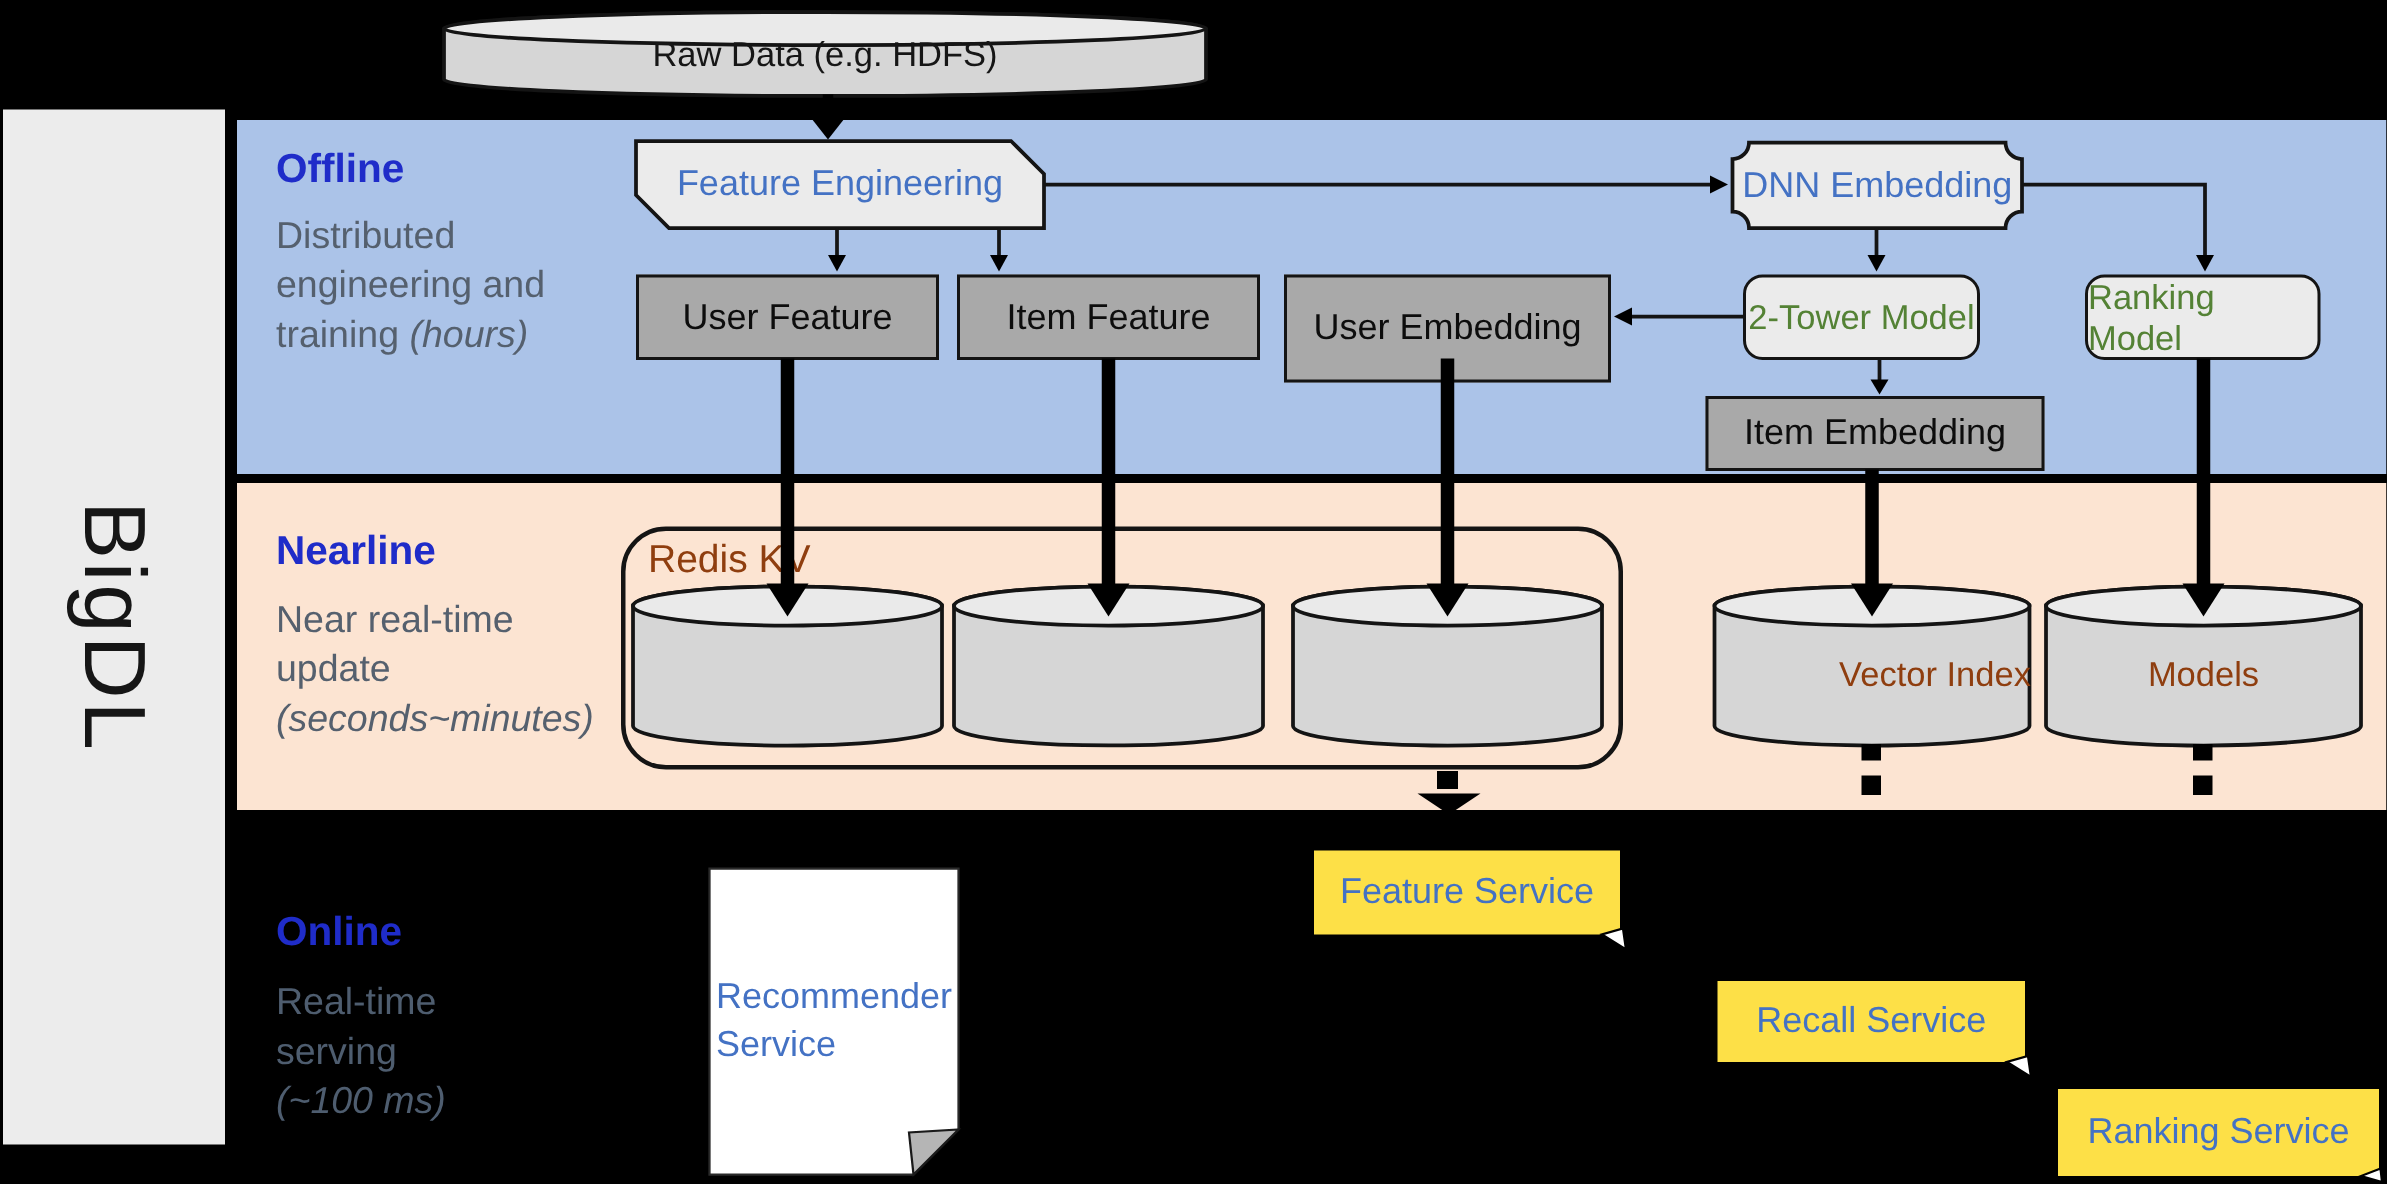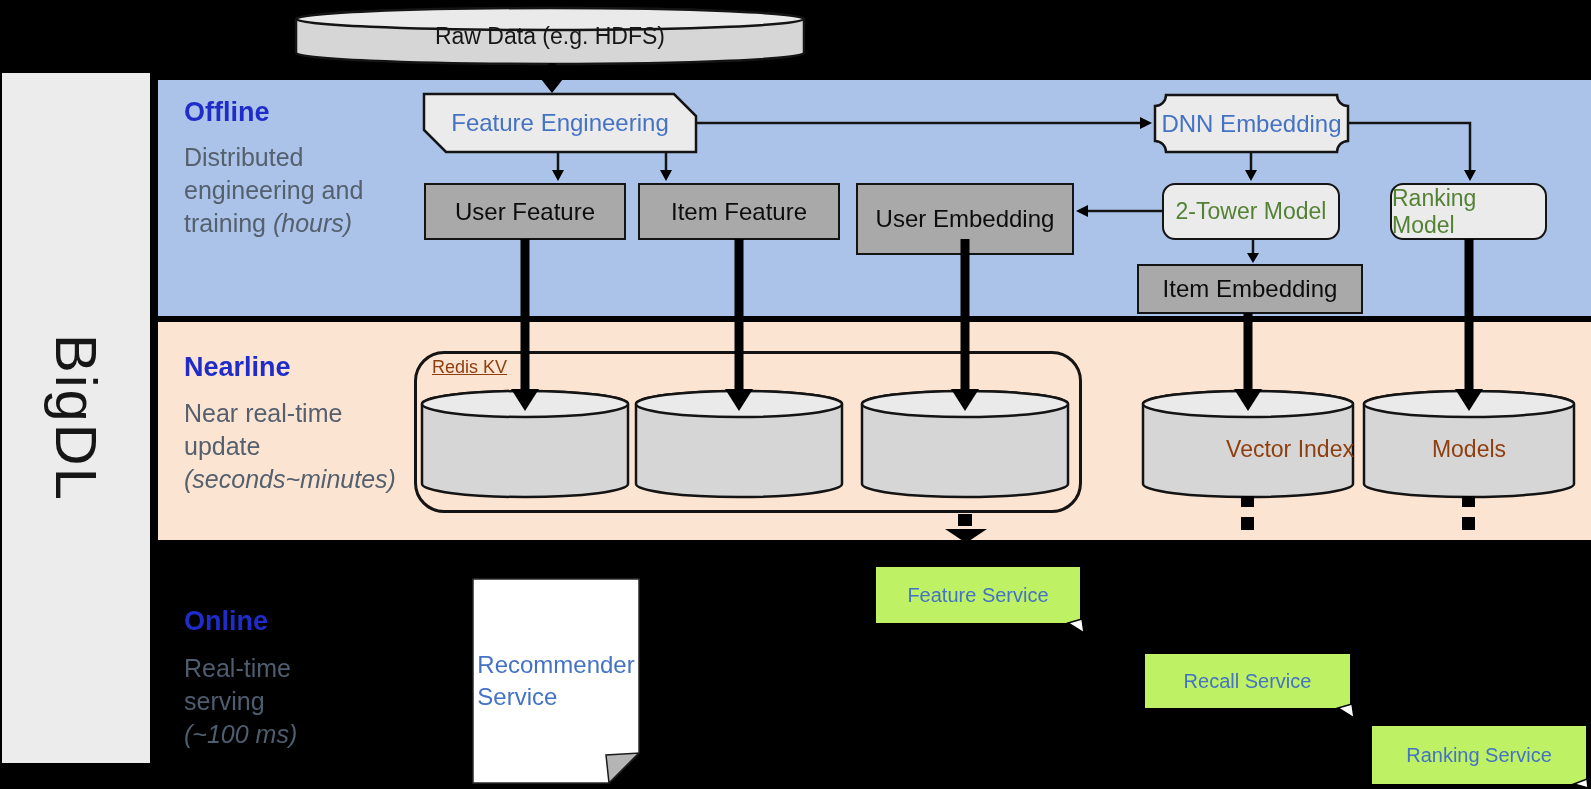--- a/index.html
+++ b/index.html
@@ -25,22 +25,22 @@
   .sec-desc{position:absolute;font-size:25px;line-height:33px;color:var(--desc-text);}
   .sec-desc .it{font-style:italic;}
   .on-dark{color:#4e5d6f;}
 
   .gray-box{position:absolute;background:var(--box-gray);border:2.5px solid #141414;
     display:flex;align-items:center;justify-content:center;font-size:24px;color:#0d0d0d;box-sizing:border-box;}
   .round-box{position:absolute;background:var(--shape-light);border:2.5px solid #141414;border-radius:13px;
     display:flex;align-items:center;justify-content:center;font-size:23px;color:var(--node-green);box-sizing:border-box;}
   .redis-container{position:absolute;left:414px;top:351px;width:668px;height:162px;border:3px solid #141414;
     border-radius:30px;box-sizing:border-box;background:transparent;}
-  .svc-box{position:absolute;background:#bef264;display:flex;align-items:center;justify-content:center;
-    font-size:20px;color:var(--node-blue);}
+  .svc-box{position:absolute;background:#fde047;display:flex;align-items:center;justify-content:center;
+    font-size:24px;color:var(--node-blue);}
   .shape-label{position:absolute;display:flex;align-items:center;justify-content:center;
     font-size:24px;color:var(--node-blue);text-align:left;}
   .storage-label{position:absolute;color:var(--storage-text);font-size:23px;text-align:center;}
 
   svg.overlay{position:absolute;left:0;top:0;z-index:5;pointer-events:none;}
   .layer{position:absolute;left:0;top:0;} .z6{z-index:6;}
 
   .shape{fill:var(--shape-light);stroke:#141414;stroke-width:2.5px;}
   .cyl-body{fill:var(--cylinder-body);stroke:#141414;stroke-width:2.5px;}
   .cyl-top{fill:var(--cylinder-top);stroke:#141414;stroke-width:2.5px;}
@@ -82,25 +82,25 @@
     <div>Real-time</div>
     <div>serving</div>
     <div class="it">(~100 ms)</div>
   </div>
 
   <div class="gray-box" style="left:424px;top:183px;width:202px;height:57px;">User Feature</div>
   <div class="gray-box" style="left:638px;top:183px;width:202px;height:57px;">Item Feature</div>
   <div class="gray-box" style="left:856px;top:183px;width:218px;height:72px;">User Embedding</div>
   <div class="gray-box" style="left:1137px;top:264px;width:226px;height:50px;">Item Embedding</div>
 
-  <div class="round-box" style="left:1162px;top:183px;width:178px;height:57px;">2-Tower Model</div>
+  <div class="round-box" style="left:1162px;top:183px;width:158px;height:57px;">2-Tower Model</div>
   <div class="round-box" style="left:1390px;top:183px;width:157px;height:57px;">Ranking Model</div>
 
   <div class="redis-container"></div>
-  <div class="storage-label" style="left:432px;top:357px;font-size:18px;text-decoration:underline;">Redis KV</div>
+  <div class="storage-label" style="left:432px;top:357px;font-size:26px;">Redis KV</div>
 
   <div class="svc-box" style="left:876px;top:567px;width:204px;height:56px;">Feature Service</div>
   <div class="svc-box" style="left:1145px;top:654px;width:205px;height:54px;">Recall Service</div>
   <div class="svc-box" style="left:1372px;top:726px;width:214px;height:58px;">Ranking Service</div>
 
   <svg class="overlay" width="1591" height="789" viewBox="0 0 1591 789">
 
     <g>
       <path class="cyl-body" d="M296,19 V53 A254,11 0 0 0 804,53 V19 A254,11 0 0 0 296,19 Z"></path>
       <ellipse class="cyl-top" cx="550" cy="19" rx="254" ry="11"></ellipse>

